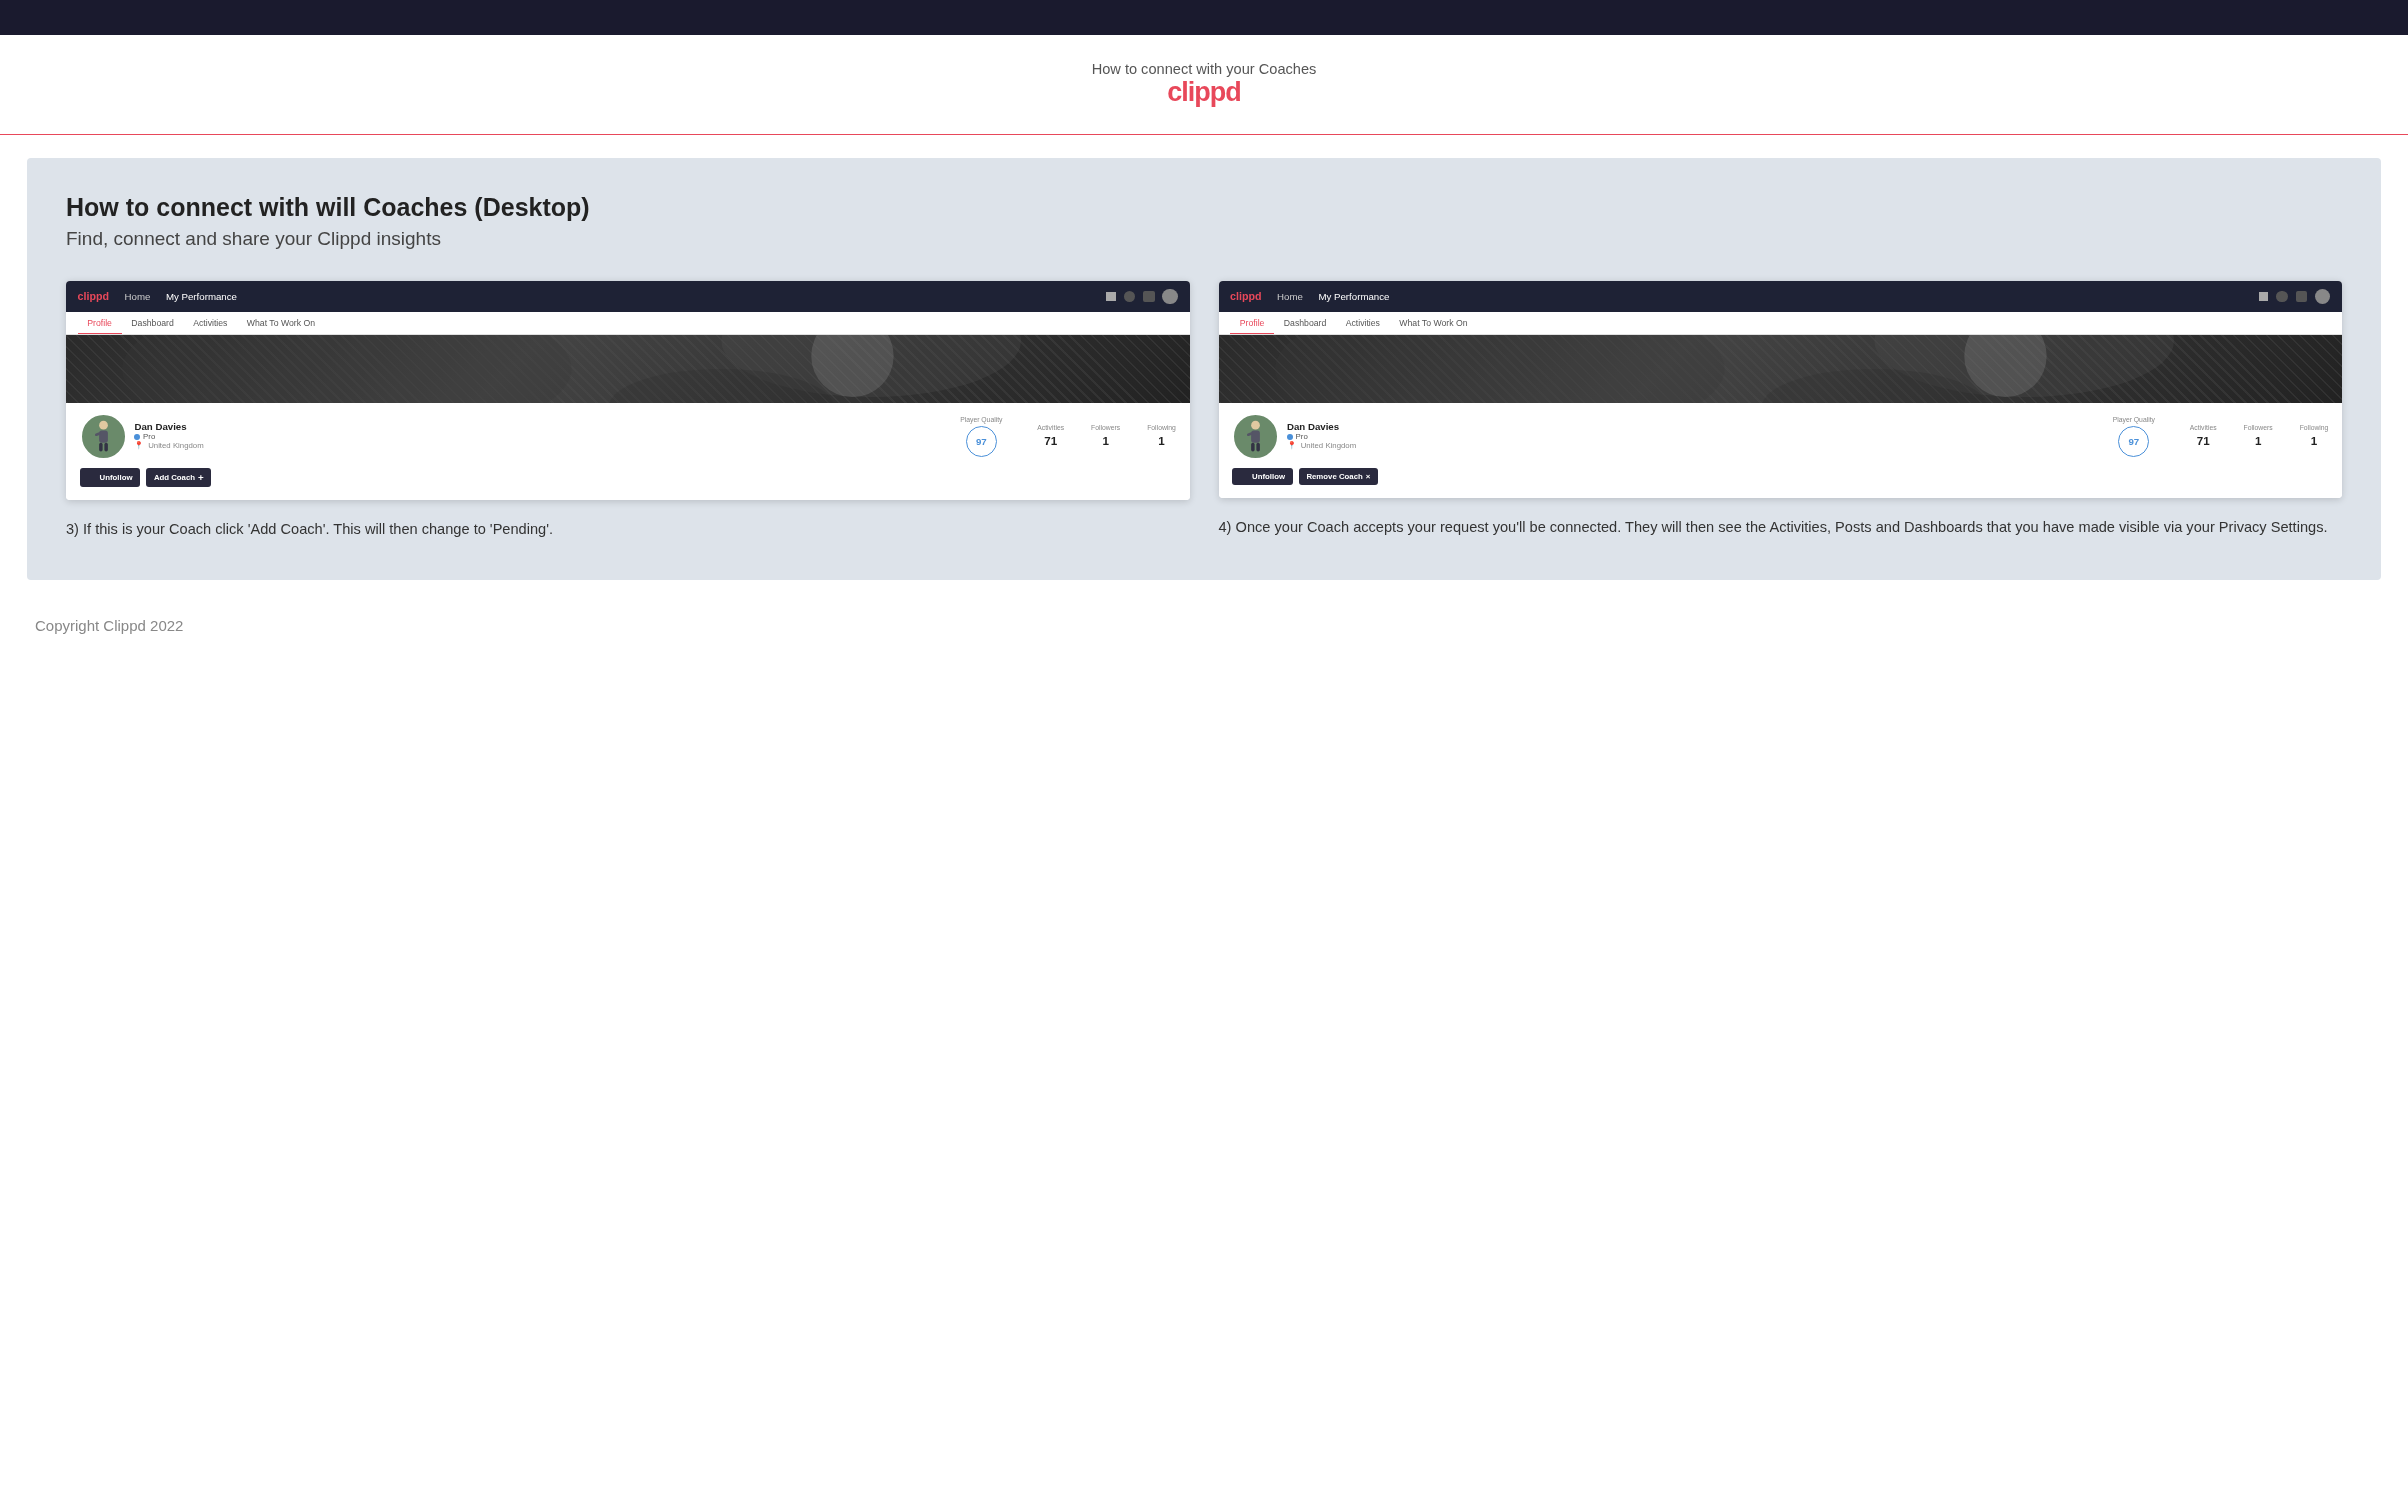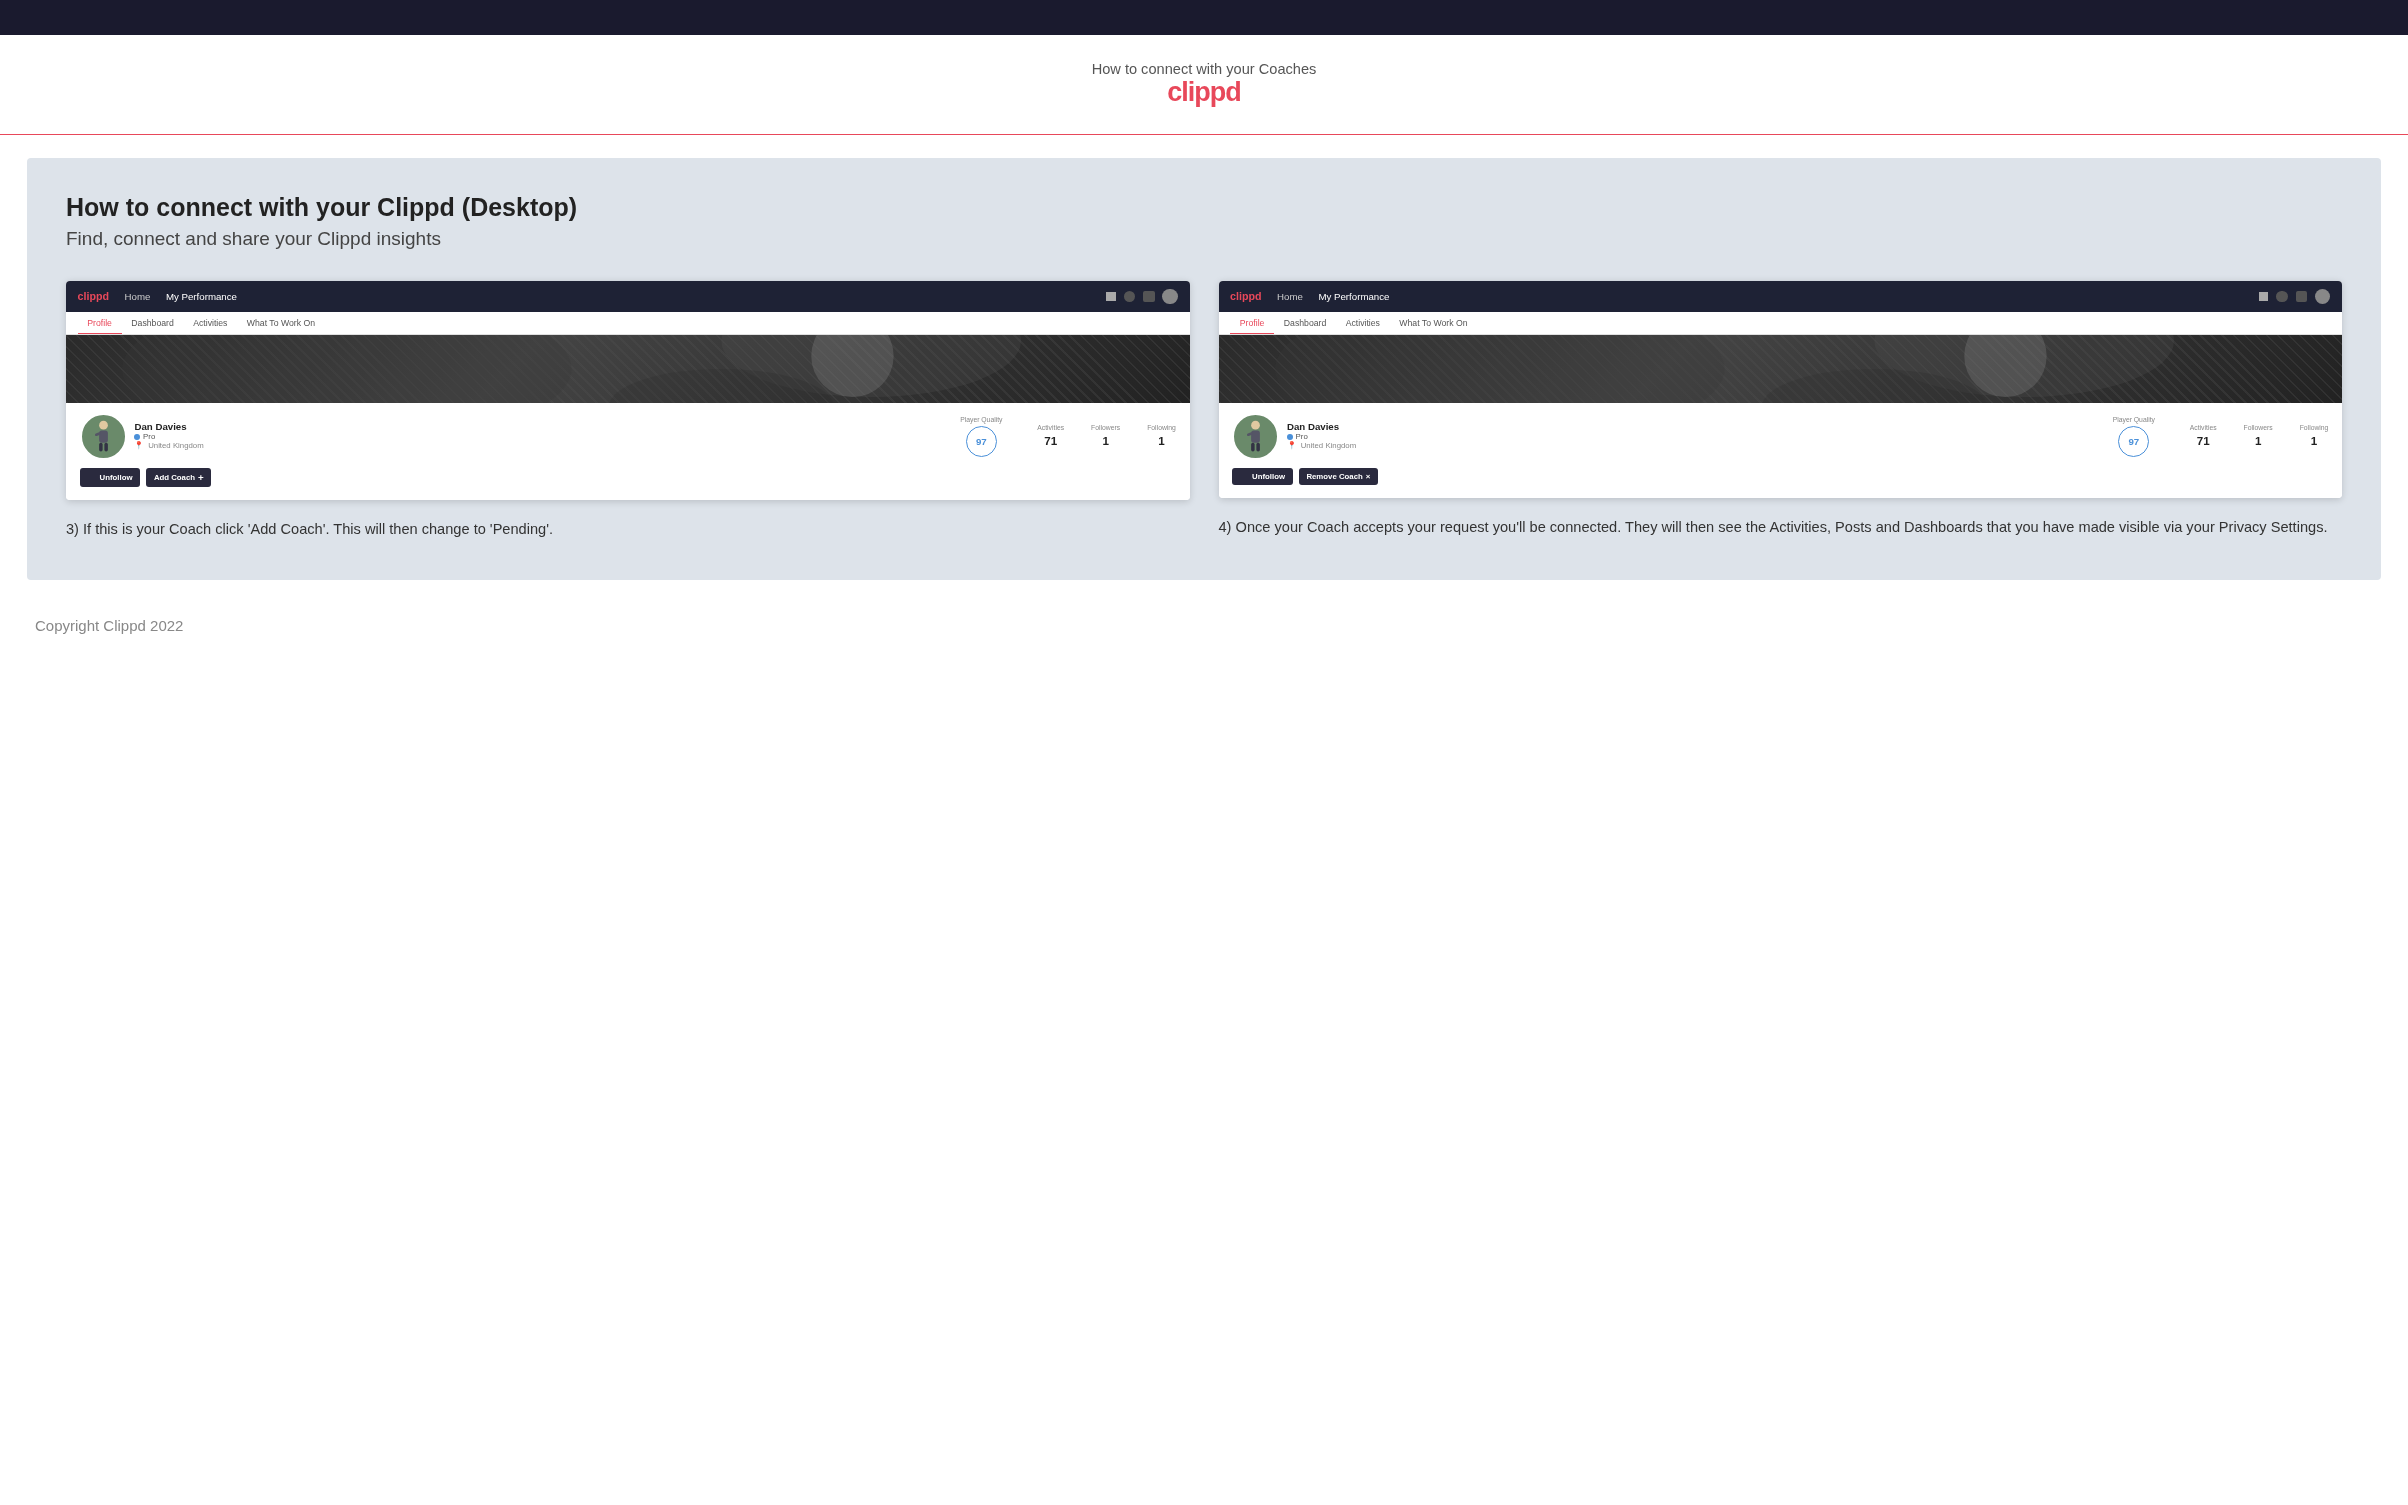--- a/index.html
+++ b/index.html
@@ -311,21 +311,21 @@
 <body>
 
 <div class="top-bar"></div>
 
 <div class="header">
   <span class="header-title">How to connect with your Coaches</span>
   <span class="logo">clippd</span>
 </div>
 
 <div class="main-content">
-  <h1 class="main-title">How to connect with your Clippd (Desktop)</h1>
+  <h1 class="main-title">How to connect with will Coaches (Desktop)</h1>
   <p class="main-subtitle">Find, connect and share your Clippd insights</p>
 
   <div class="columns">
 
     <div class="column">
 
       <div class="mock-browser">
 
         <div class="mock-nav">
           <span class="mock-logo">clippd</span>

